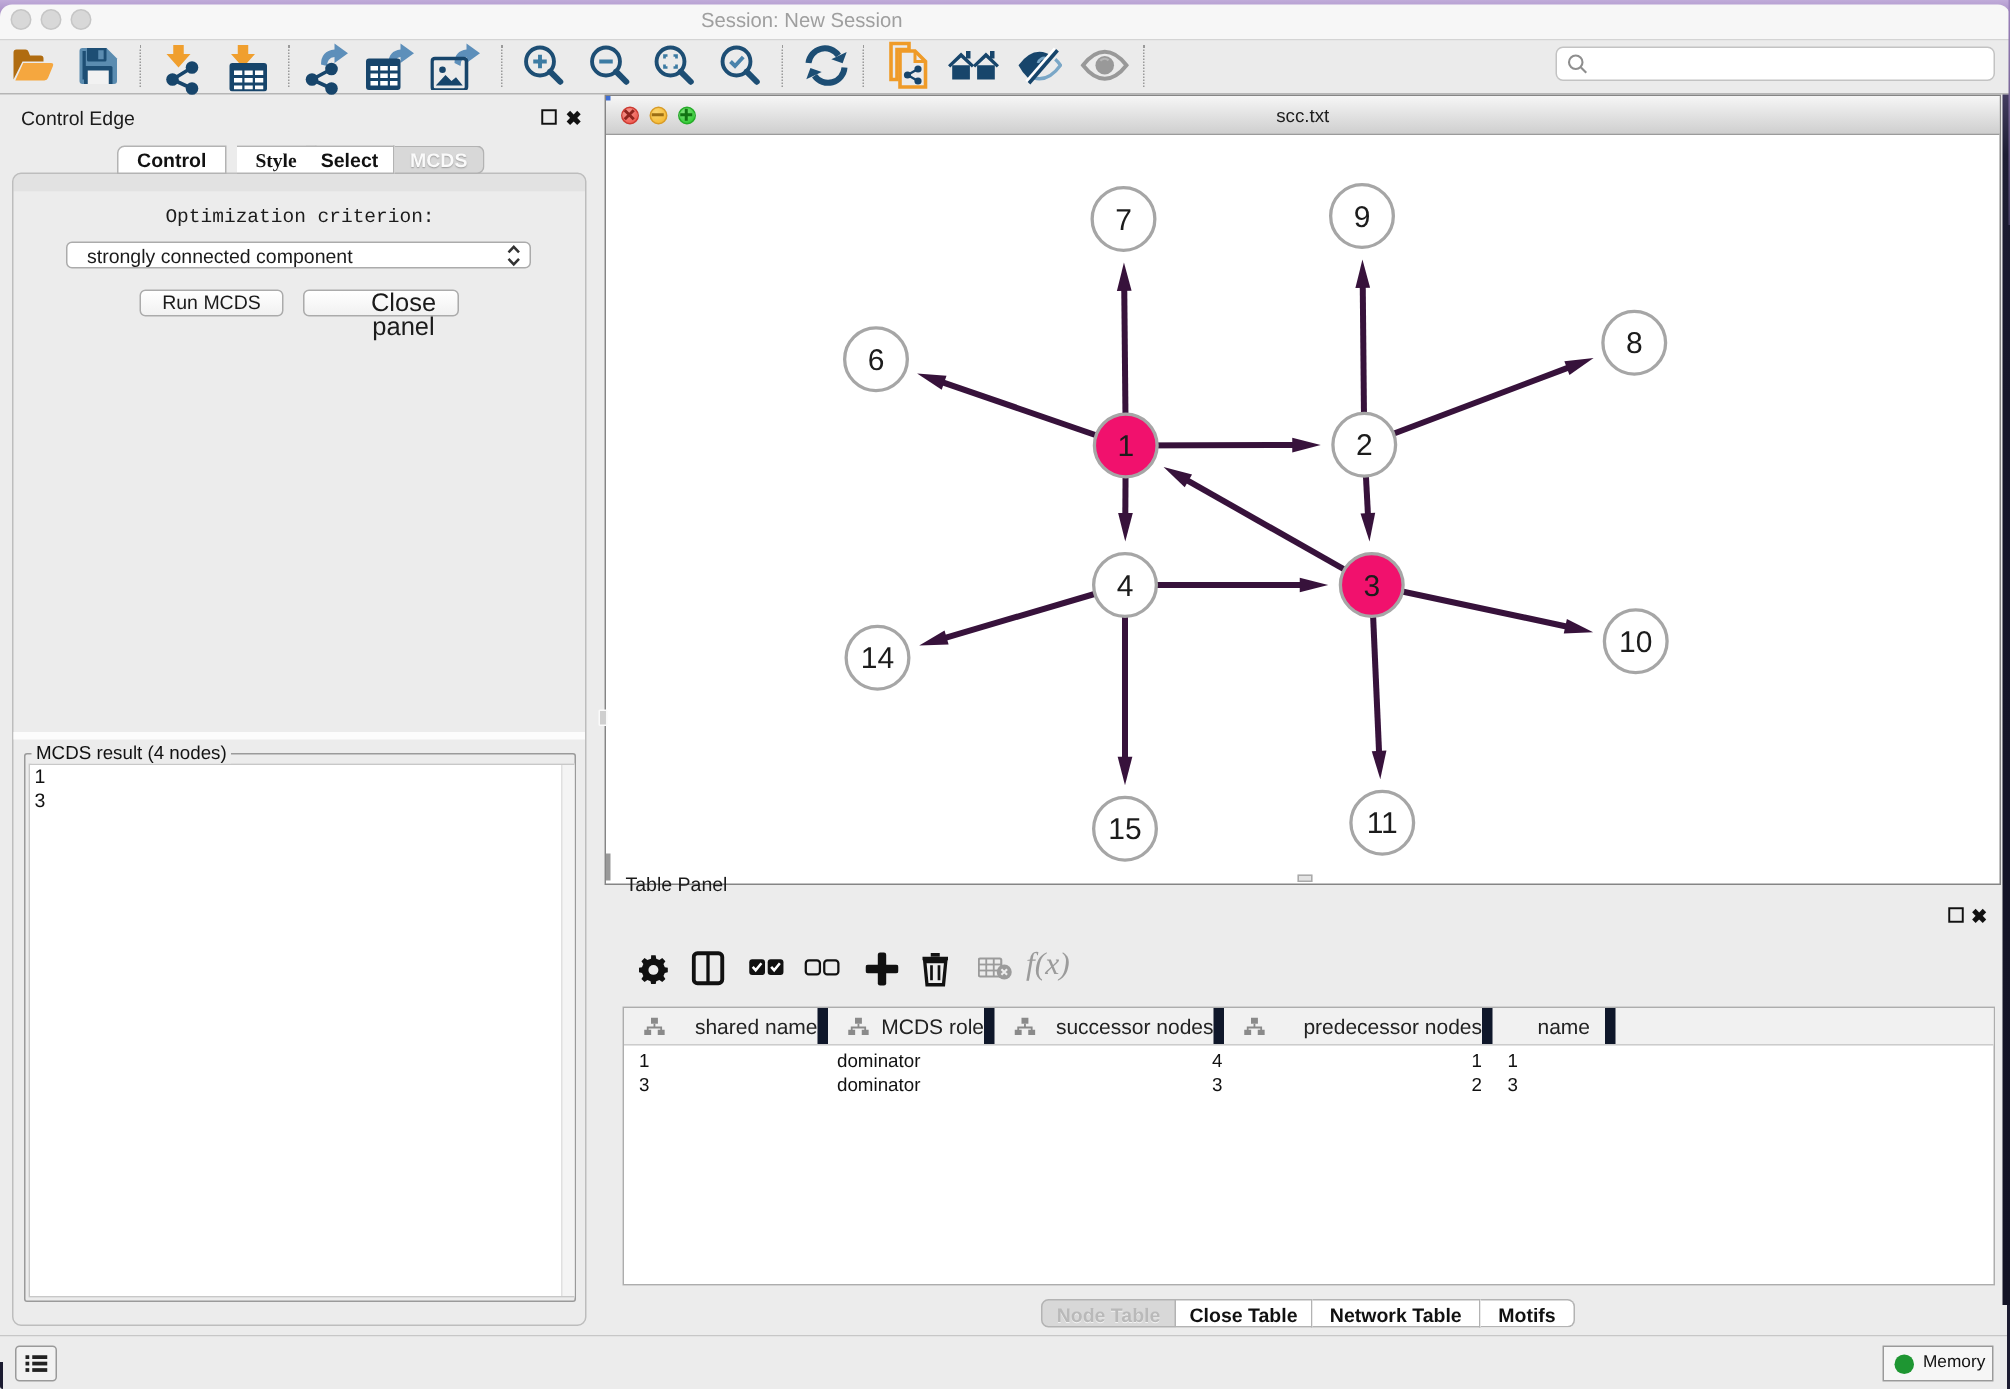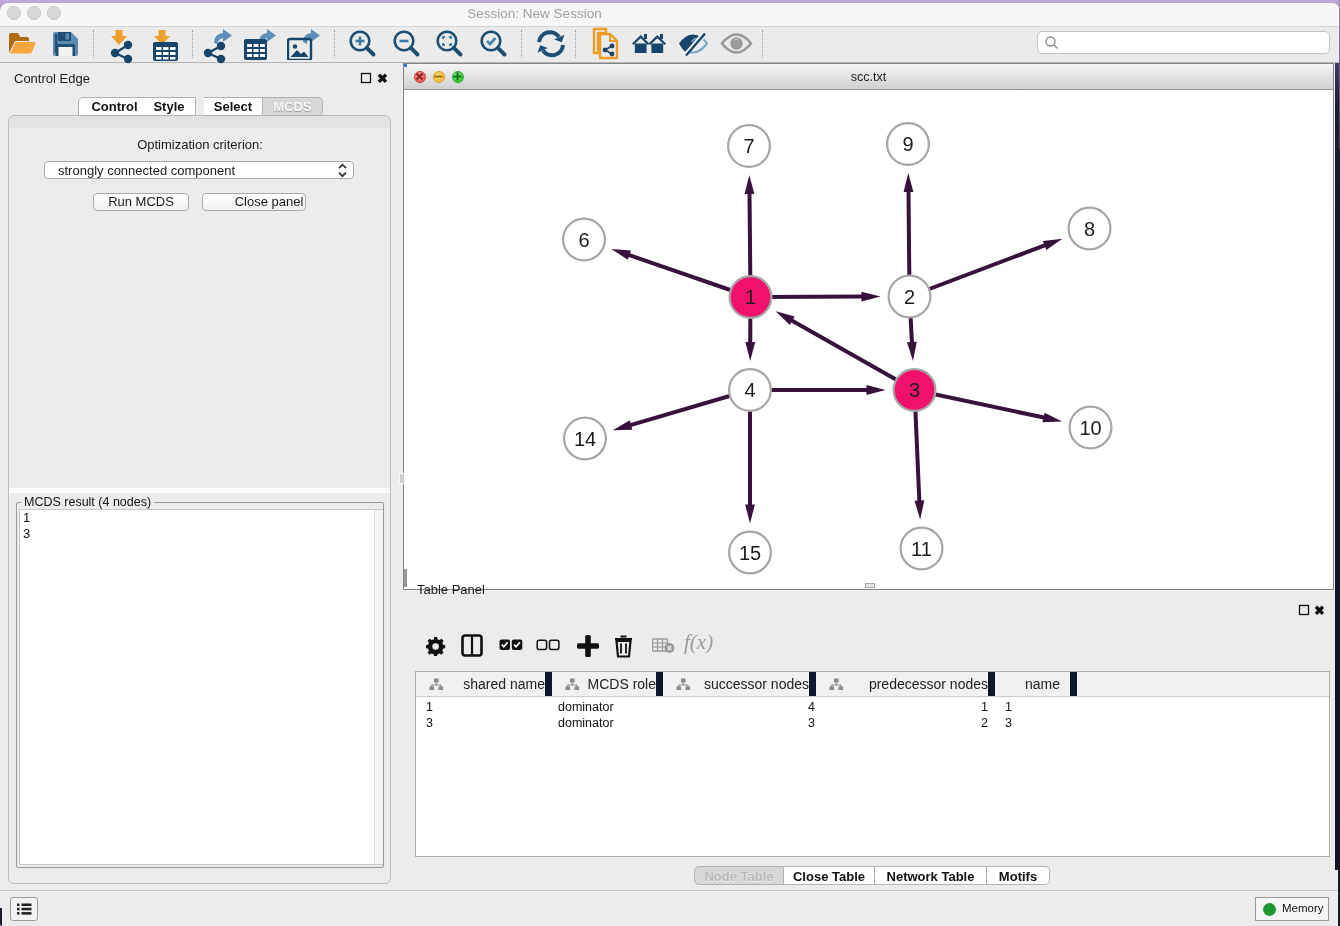--- a/index.html
+++ b/index.html
@@ -222,33 +222,33 @@
 
 <div class="abs" id="cp-title">Control Edge</div>
 <div class="abs panebtns" style="left:360px;top:72px;">
   <svg width="12" height="12">
       <rect x="1.5" y="1.5" width="9" height="9" fill="none" stroke="#111" stroke-width="1.3"></rect>
     </svg>
 </div>
 <div class="abs" style="left:377px;top:71px;font-size:13px;font-weight:bold;color:#111;">✖</div>
 <div class="abs" id="cp-content"></div>
 <div class="tab" style="left:78px;width:73px;border-radius:5px 0 0 0;">Control</div>
-<div class="tab" style="left:143px;width:53px;border-left:none;">Style</div>
+<div class="tab" style="left:158px;width:53px;border-left:none;font-family:Liberation Serif, serif;">Style</div>
 <div class="tab" style="left:204px;width:59px;border-left:none;">Select</div>
 <div class="tab" style="left:263px;width:60px;border-left:none;border-radius:0 5px 5px 0;background:#d8d8d8;color:#fafafa;text-shadow:0 1px 1px #9a9a9a;">MCDS</div>
-<div class="abs" style="left:0;top:137px;width:400px;text-align:center;font-size:13px;color:#1b1b1b;">Optimization criterion:</div>
+<div class="abs" style="left:0;top:137px;width:400px;text-align:center;font-size:13px;color:#1b1b1b;font-family:Liberation Mono, monospace;">Optimization criterion:</div>
 <div class="abs" id="optselect" style="left:44px;top:161px;width:310px;height:18px;background:#fff;border:1px solid #ababab;border-radius:4px;box-sizing:border-box;">
   <div class="abs" style="left:13px;top:1px;font-size:13px;color:#1b1b1b;">strongly connected component</div>
   <svg width="11" height="15" style="position:absolute;right:5px;top:0.5px;">
     <path d="M2 5.2 L5.5 1.6 L9 5.2" fill="none" stroke="#333" stroke-width="1.7"></path>
     <path d="M2 9.6 L5.5 13.2 L9 9.6" fill="none" stroke="#333" stroke-width="1.7"></path>
   </svg>
 </div>
 <div class="abs" style="left:93px;top:193px;width:96px;height:18px;background:linear-gradient(#ffffff,#f1f1f1);border:1px solid #ababab;border-radius:4px;box-sizing:border-box;text-align:center;font-size:13px;line-height:16px;color:#1b1b1b;">Run MCDS</div>
-<div class="abs" style="left:202px;top:193px;width:104px;height:18px;background:linear-gradient(#ffffff,#f1f1f1);border:1px solid #ababab;border-radius:4px;box-sizing:border-box;text-align:center;font-size:13px;line-height:16px;color:#1b1b1b;padding-left:30px;">Close panel</div>
+<div class="abs" style="left:202px;top:193px;width:104px;height:18px;background:linear-gradient(#ffffff,#f1f1f1);border:1px solid #ababab;border-radius:4px;box-sizing:border-box;text-align:center;font-size:17px;line-height:16px;color:#1b1b1b;padding-left:30px;">Close panel</div>
 <div class="abs" style="left:9px;top:488px;width:381px;height:5px;background:#fcfcfc;"></div>
 <div class="abs" id="fieldset"></div>
 <div class="abs" id="fs-list"></div>
 <div class="abs" id="fs-scroll"></div>
 <div class="abs" id="fs-label">MCDS result (4 nodes)</div>
 <div class="abs" style="left:23px;top:510px;font-size:13px;color:#111;">1</div>
 <div class="abs" style="left:23px;top:526px;font-size:13px;color:#111;">3</div>
 
 <div class="abs" id="sccwin">
   <div class="abs" style="left:0;top:0;width:3px;height:3px;background:#3f6fd4;z-index:9;"></div>

